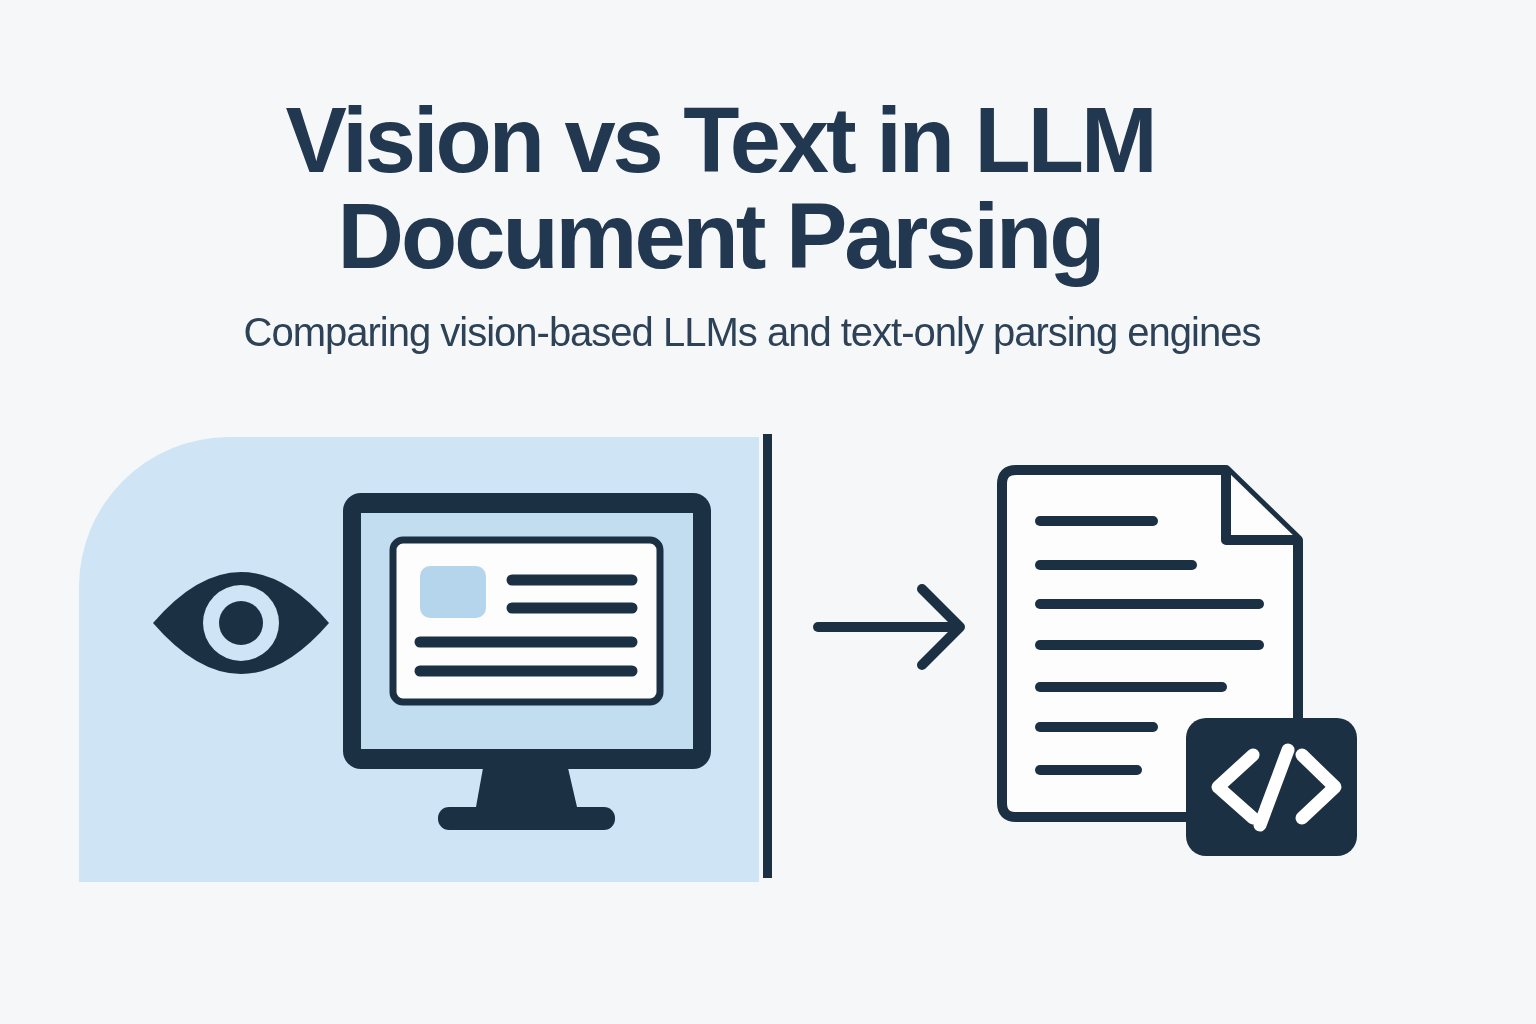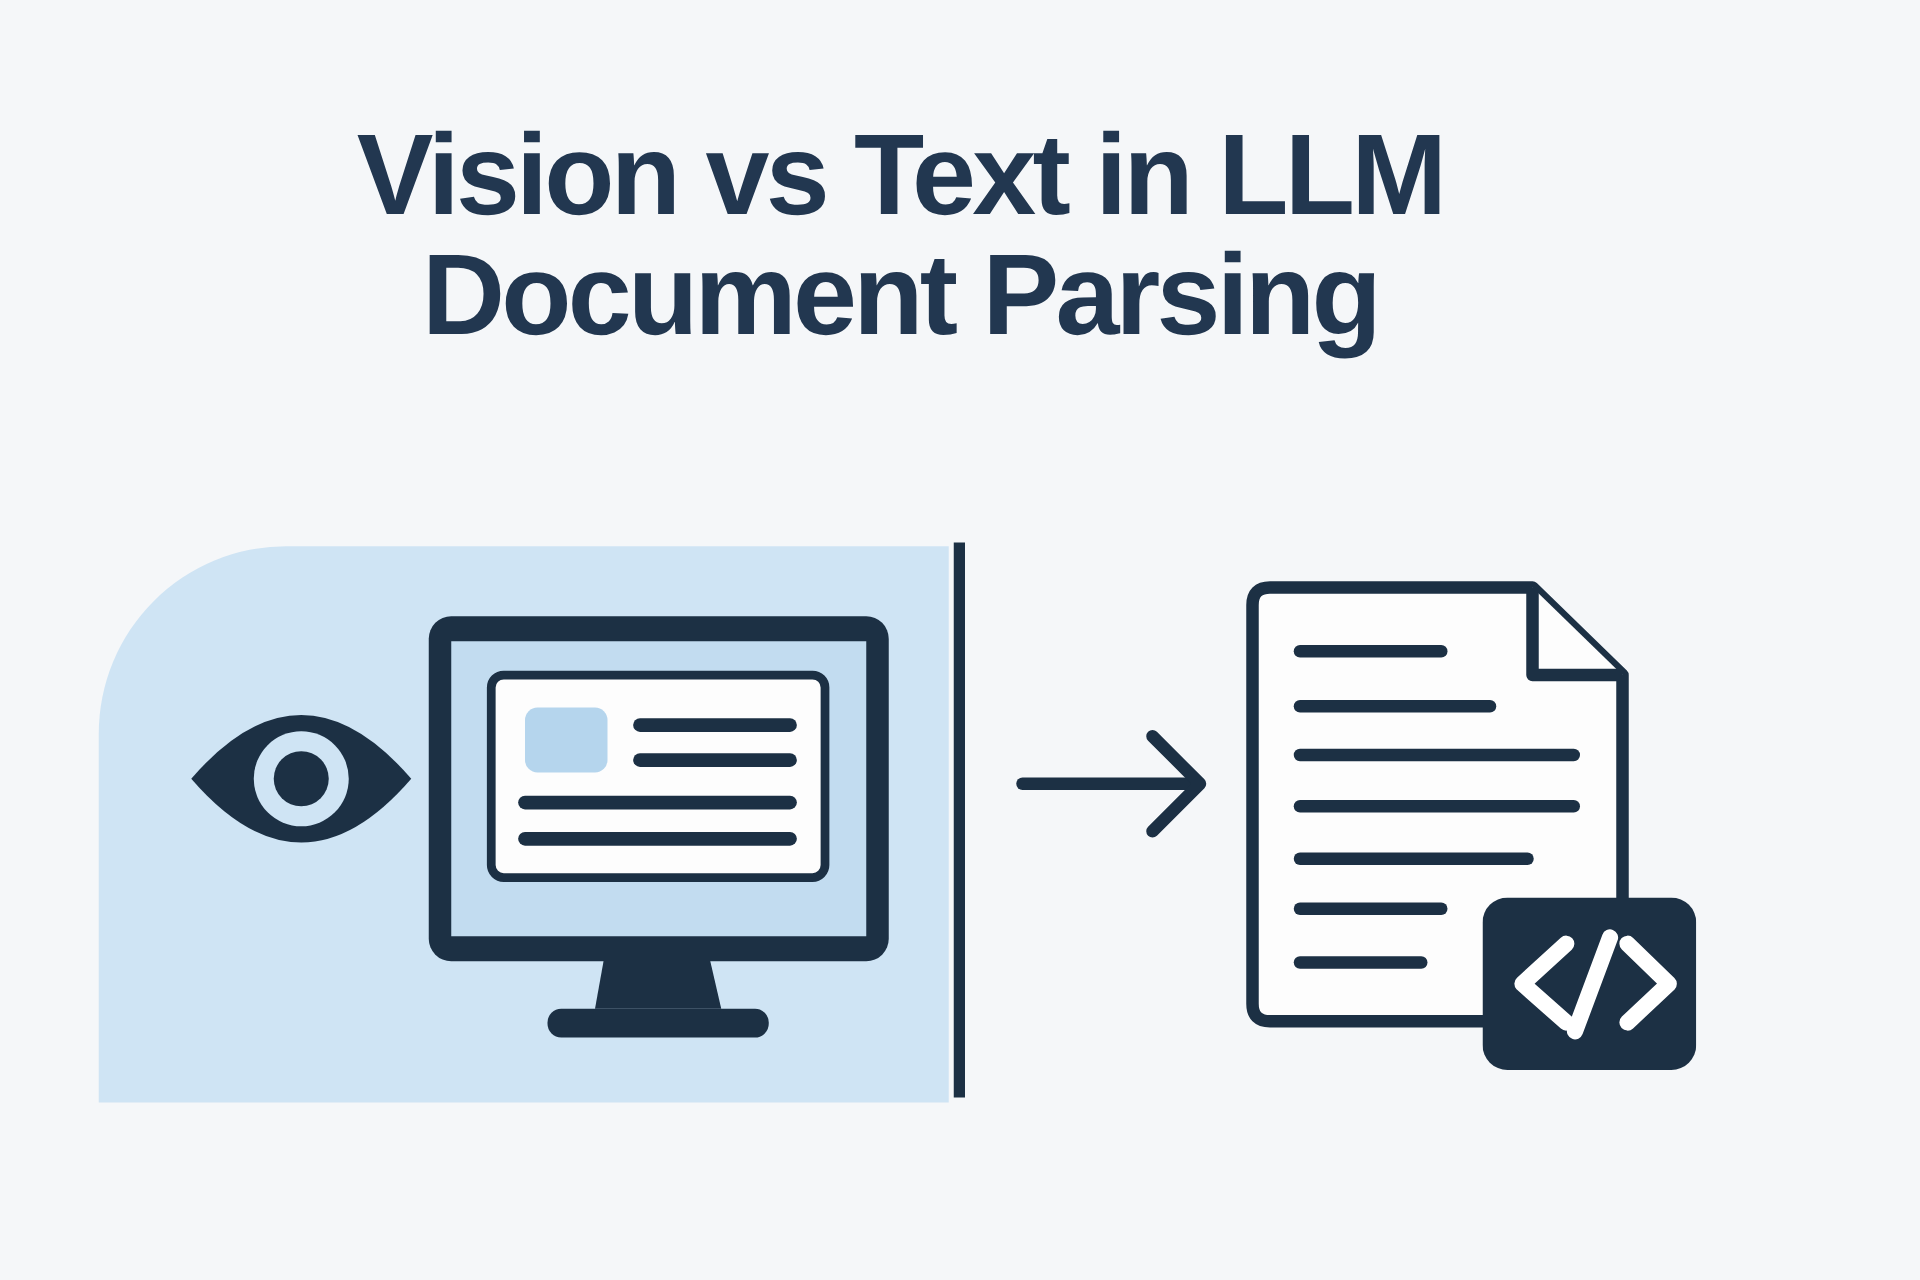--- a/index.html
+++ b/index.html
@@ -43,20 +43,23 @@
   .nofill  { fill:none; }
 </style>
 </head>
 <body>
 
 <div class="canvas">
 
   <div class="header">
     <div class="title-line">Vision vs Text in LLM</div>
     <div class="title-line">Document Parsing</div>
+  </div>
+  <div class="subtitle-wrap">
+    <span class="subtitle">Comparing vision-based LLMs and text-only parsing engines</span>
   </div>
 
   <div class="vision-panel"></div>
 
   <svg class="abs" style="left:150px; top:567px;" width="182" height="113" viewBox="0 0 182 113">
     <path class="f-navy" d="M3,56 Q91,-46 179,56 Q91,158 3,56 Z"></path>
     <circle class="f-panel" cx="91" cy="56" r="38"></circle>
     <circle class="f-navy" cx="91" cy="56" r="22"></circle>
   </svg>
 

